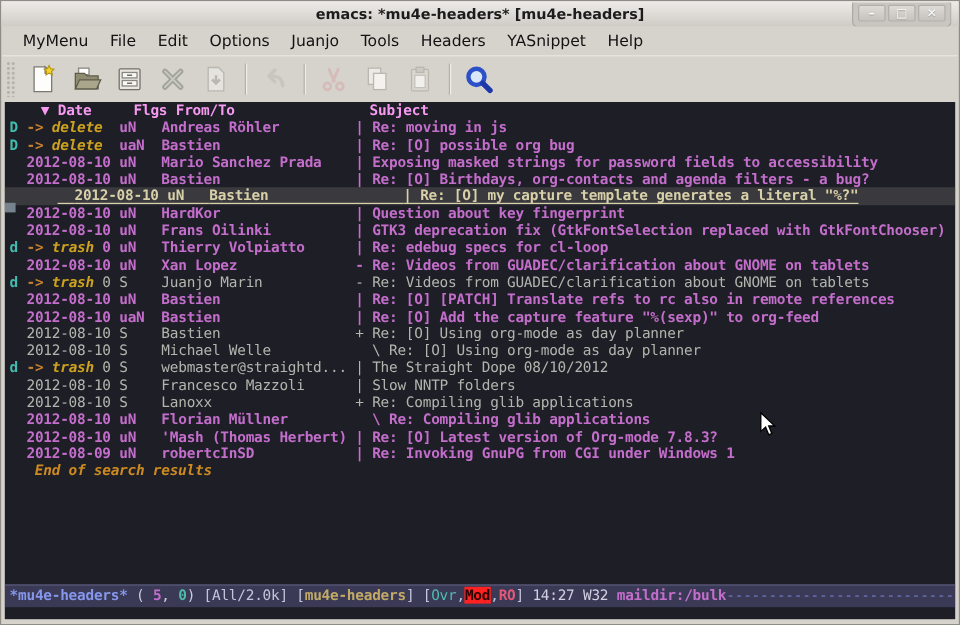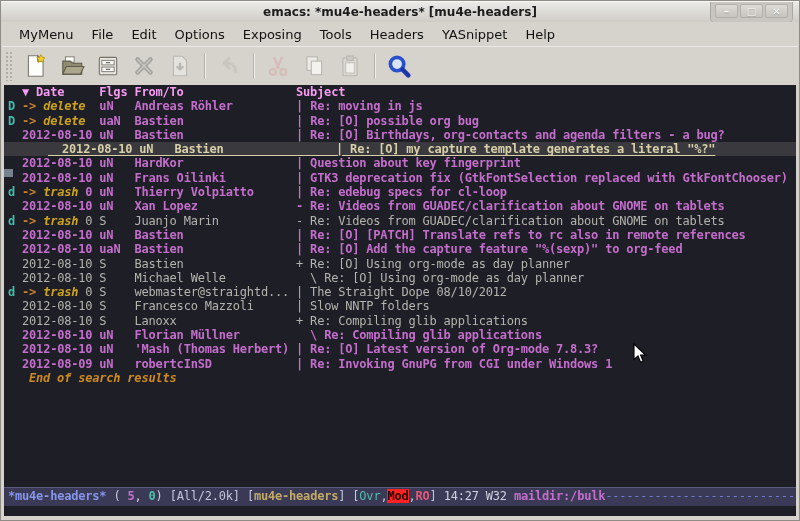--- a/index.html
+++ b/index.html
@@ -24,21 +24,21 @@
            border-top:1px solid #eae8e4;display:flex;align-items:center;padding-left:2px;}
   .grip{width:8px;height:30px;margin:0 5px 0 1px;
         background-image:radial-gradient(circle,#b2afa9 1px,transparent 1.3px);background-size:4px 4px;}
   .tbtn{width:34px;height:32px;display:flex;align-items:center;justify-content:center;margin:0 1px;}
   .tsep{width:1px;height:26px;background:#b5b2ac;box-shadow:1px 0 0 #eeede9;margin:0 6px;}
   
   .buffer{position:absolute;top:84px;left:3px;right:3px;bottom:4px;background:var(--bg);
           display:flex;flex-direction:column;overflow:hidden;
           font-family:"DejaVu Sans Mono",monospace;font-size:12px;letter-spacing:-0.2px;}
   .line{flex:none;height:14.3px;line-height:14.3px;white-space:pre;padding-left:4px;overflow:hidden;}
-  .headerline{color:var(--header_fg);font-weight:bold;}
+  .headerline{color:var(--header_fg);font-weight:bold;margin-left:12px;}
   .row.unread{color:var(--unread);font-weight:bold;}
   .row.read{color:var(--read);}
   .row.current{background:var(--current_bg);color:var(--current_fg);font-weight:bold;padding-left:44px;}
   .row.current .linewrap{text-decoration:underline;text-underline-offset:2px;}
   .mark{color:var(--mark);font-weight:bold;}
   .arrow{color:var(--arrow);font-weight:bold;}
   .action{color:var(--action);font-style:italic;font-weight:bold;}
   .endline{color:var(--end_fg);font-style:italic;font-weight:bold;margin-left:21px;}
   .filler{flex:1;}
   .modeline{flex:none;height:19px;line-height:17px;background:var(--modeline_bg);
@@ -60,21 +60,21 @@
         <div class="winbtn">□</div>
         <div class="winbtn">✕</div>
       </div>
   </div>
 
   <div class="menubar" id="menubar">
       <div class="menuitem">MyMenu</div>
       <div class="menuitem">File</div>
       <div class="menuitem">Edit</div>
       <div class="menuitem">Options</div>
-      <div class="menuitem">Exposing</div>
+      <div class="menuitem">Juanjo</div>
       <div class="menuitem">Tools</div>
       <div class="menuitem">Headers</div>
       <div class="menuitem">YASnippet</div>
       <div class="menuitem">Help</div>
     </div>
 
   <div class="toolbar" id="toolbar">
     <div class="grip"></div>
   <div class="tbtn">
         <svg width="26" height="26" viewBox="0 0 24 24">
@@ -146,20 +146,21 @@
           <path d="M15.2 15.2L20.6 20.6" stroke="#1c38a8" stroke-width="4.2" stroke-linecap="round"></path>
         </svg>
       </div>
     </div>
 
   <div class="buffer">
     <div class="line headerline" id="headerline">  ▼ Date     Flgs From/To                Subject</div>
     <div id="rows">
         <div class="line row unread"><span class="linewrap"><span class="mark">D </span><span class="arrow">-&gt; </span><span class="action">delete</span><span>  </span><span>uN   </span><span>Andreas Röhler         </span><span>| </span><span>Re: moving in js</span></span></div>
         <div class="line row unread"><span class="linewrap"><span class="mark">D </span><span class="arrow">-&gt; </span><span class="action">delete</span><span>  </span><span>uaN  </span><span>Bastien                </span><span>| </span><span>Re: [O] possible org bug</span></span></div>
+        <div class="line row unread"><span class="linewrap"><span class="mark">  </span><span>2012-08-10 </span><span>uN   </span><span>Mario Sanchez Prada    </span><span>| </span><span>Exposing masked strings for password fields to accessibility</span></span></div>
         <div class="line row unread"><span class="linewrap"><span class="mark">  </span><span>2012-08-10 </span><span>uN   </span><span>Bastien                </span><span>| </span><span>Re: [O] Birthdays, org-contacts and agenda filters - a bug?</span></span></div>
         <div class="line row current unread"><span class="linewrap"><span class="mark">  </span><span>2012-08-10 </span><span>uN   </span><span>Bastien                </span><span>| </span><span>Re: [O] my capture template generates a literal "%?"</span></span></div>
         <div class="line row unread"><span class="linewrap"><span class="mark">  </span><span>2012-08-10 </span><span>uN   </span><span>HardKor                </span><span>| </span><span>Question about key fingerprint</span></span></div>
         <div class="line row unread"><span class="linewrap"><span class="mark">  </span><span>2012-08-10 </span><span>uN   </span><span>Frans Oilinki          </span><span>| </span><span>GTK3 deprecation fix (GtkFontSelection replaced with GtkFontChooser)</span></span></div>
         <div class="line row unread"><span class="linewrap"><span class="mark">d </span><span class="arrow">-&gt; </span><span class="action">trash</span><span> 0 </span><span>uN   </span><span>Thierry Volpiatto      </span><span>| </span><span>Re: edebug specs for cl-loop</span></span></div>
         <div class="line row unread"><span class="linewrap"><span class="mark">  </span><span>2012-08-10 </span><span>uN   </span><span>Xan Lopez              </span><span>- </span><span>Re: Videos from GUADEC/clarification about GNOME on tablets</span></span></div>
         <div class="line row read"><span class="linewrap"><span class="mark">d </span><span class="arrow">-&gt; </span><span class="action">trash</span><span> 0 </span><span>S    </span><span>Juanjo Marin           </span><span>- </span><span>Re: Videos from GUADEC/clarification about GNOME on tablets</span></span></div>
         <div class="line row unread"><span class="linewrap"><span class="mark">  </span><span>2012-08-10 </span><span>uN   </span><span>Bastien                </span><span>| </span><span>Re: [O] [PATCH] Translate refs to rc also in remote references</span></span></div>
         <div class="line row unread"><span class="linewrap"><span class="mark">  </span><span>2012-08-10 </span><span>uaN  </span><span>Bastien                </span><span>| </span><span>Re: [O] Add the capture feature "%(sexp)" to org-feed</span></span></div>
         <div class="line row read"><span class="linewrap"><span class="mark">  </span><span>2012-08-10 </span><span>S    </span><span>Bastien                </span><span>+ </span><span>Re: [O] Using org-mode as day planner</span></span></div>

